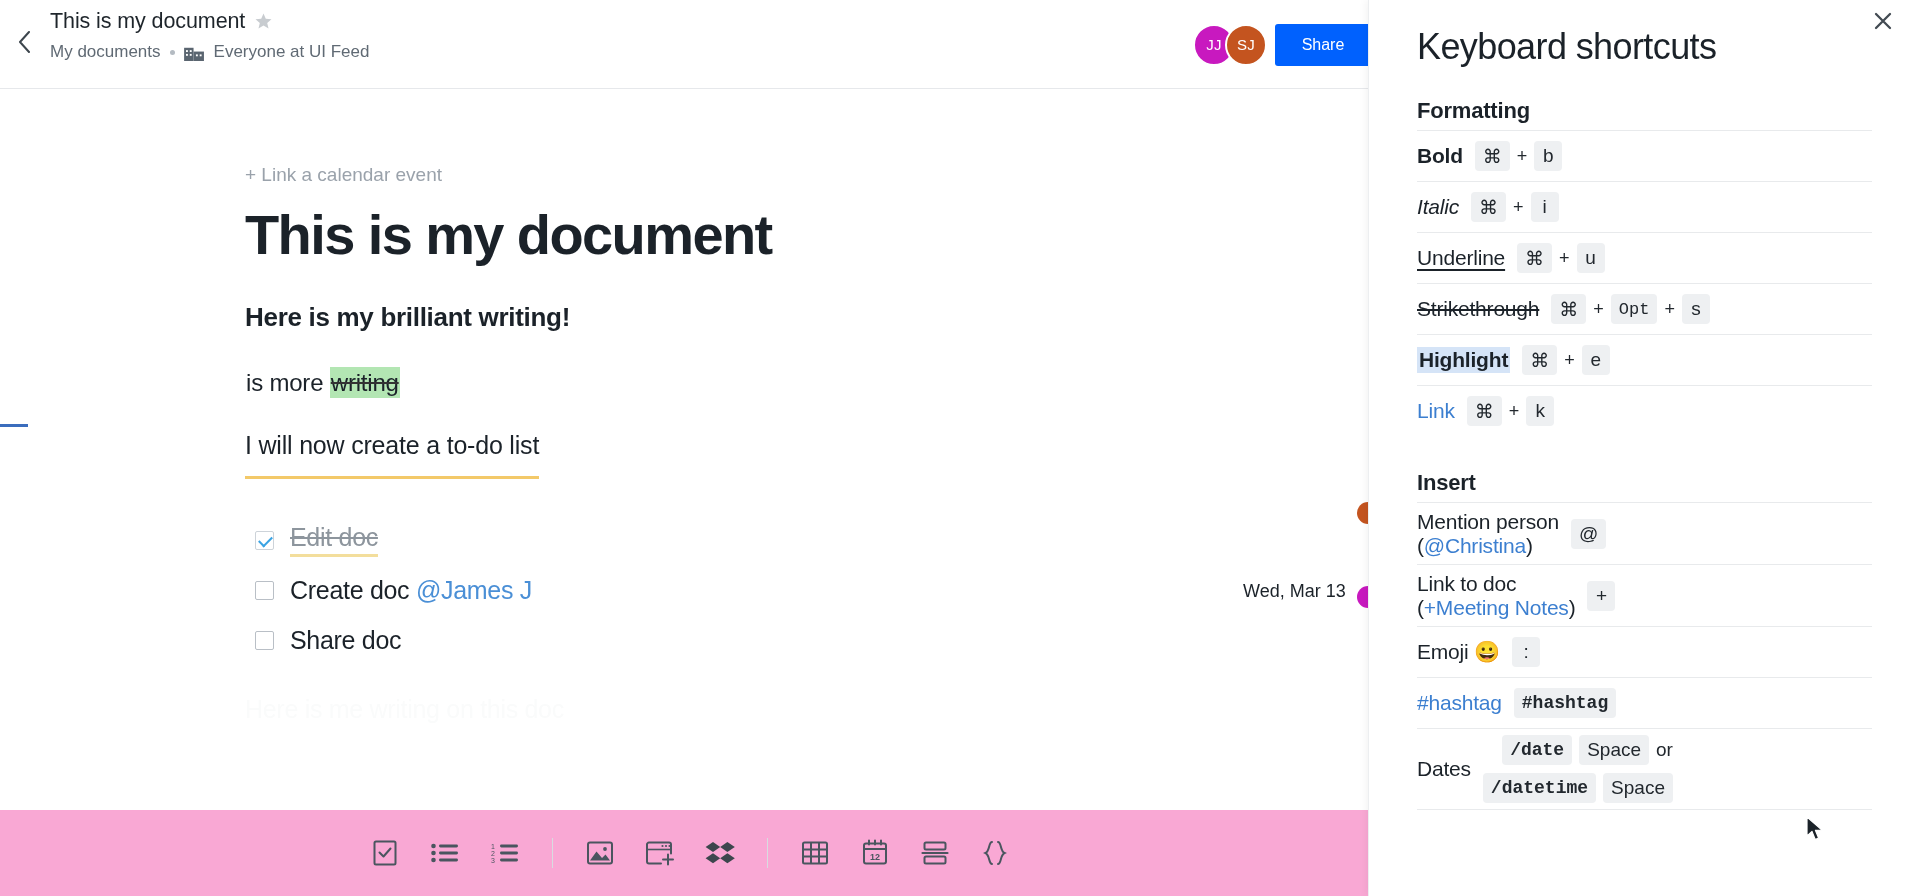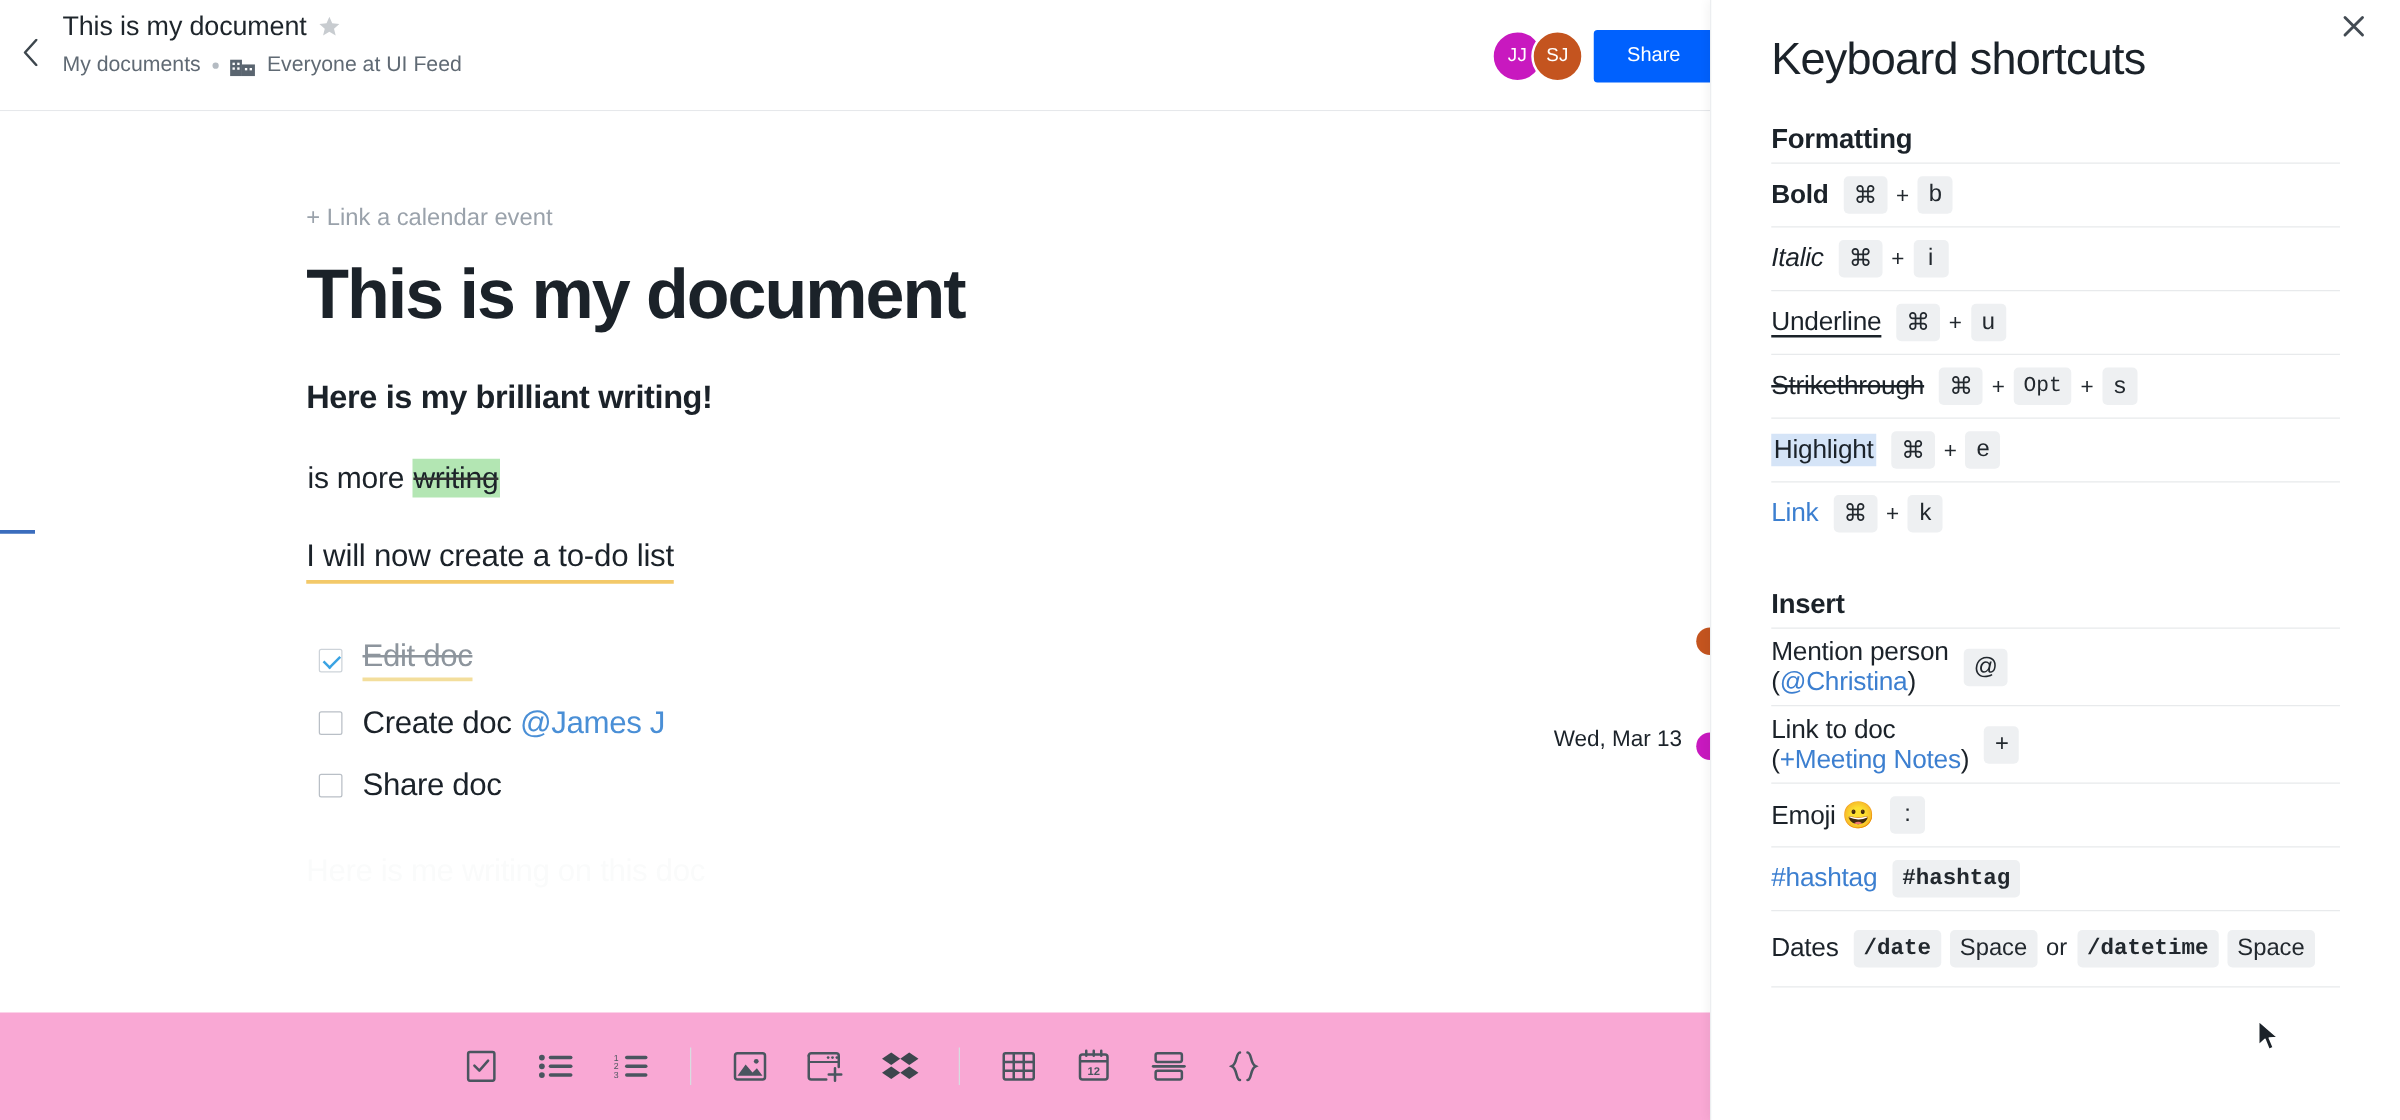--- a/index.html
+++ b/index.html
@@ -96,21 +96,21 @@
   }
   .hl-green {
     background: #b3e6b3; padding: 2px 1px;
     text-decoration: line-through; text-decoration-color: #333;
   }
   .doc-p2 {
     margin-top: 34px;
     font-size: 25px; color: #1b2229; letter-spacing: -0.2px;
     display: inline-block;
     border-bottom: 3px solid #f3c969;
-    padding-bottom: 4px;
+    padding-bottom: 16px;
   }
   .todo-list { margin-top: 36px; margin-left: 10px; }
   .todo-item {
     display: flex; align-items: center; gap: 16px;
     height: 50px;
   }
   .cb {
     width: 19px; height: 19px; border: 1.8px solid #b9bfc6;
     border-radius: 2px; background: #fff; flex: none;
     position: relative; cursor: pointer;
@@ -189,27 +189,27 @@
     min-height: 51px;
     border-top: 1px solid #e8eaec;
     padding: 6px 0;
   }
   .ks-row:last-child { border-bottom: 1px solid #e8eaec; }
   .ks-label { font-size: 21px; color: #1b2229; letter-spacing: -0.2px; }
   .ks-label.bold { font-weight: bold; }
   .ks-label.italic { font-style: italic; }
   .ks-label.underline { text-decoration: underline; text-underline-offset: 4px; }
   .ks-label.strike { text-decoration: line-through; }
-  .ks-label.hl { background: #d5e4f7; padding: 1px 2px; }
+  .ks-label.hl { background: #d5e4f7; padding: 1px 2px; font-weight: bold; }
   .ks-label.linkcolor { color: #3c7fd0; }
   .ks-label .sub { color: #3c7fd0; }
   .ks-label .paren { color: #1b2229; }
   .ks-keys { display: flex; align-items: center; gap: 7px; flex: none; }
   .ks-keys-wrap {
-    display: flex; flex-direction: row; align-items: flex-end; gap: 8px; flex: none;
+    display: flex; flex-direction: column; align-items: flex-end; gap: 8px; flex: none;
   }
   .keycap {
     background: #eef0f2; color: #22282e;
     border-radius: 4px;
     font-size: 19px;
     min-width: 28px; height: 30px;
     display: inline-flex; align-items: center; justify-content: center;
     padding: 0 8px;
   }
   .keycap.mono { font-family: "Liberation Mono", monospace; font-size: 17px; }

